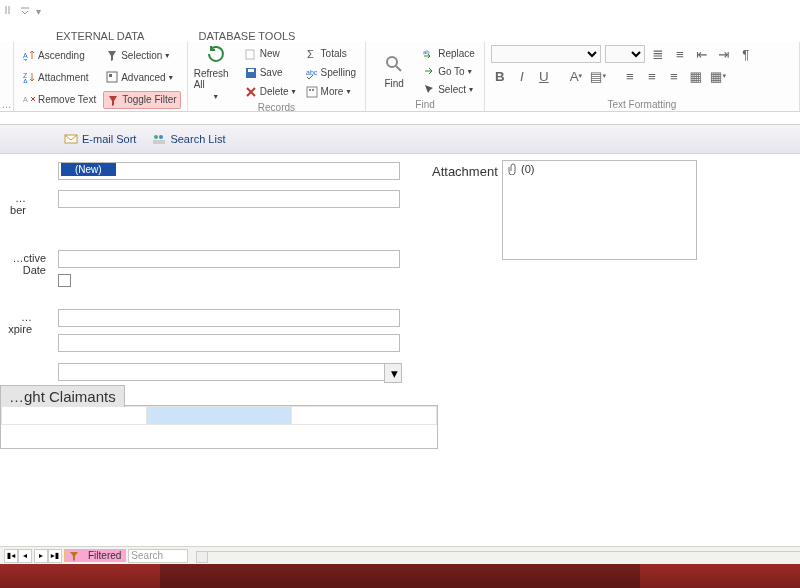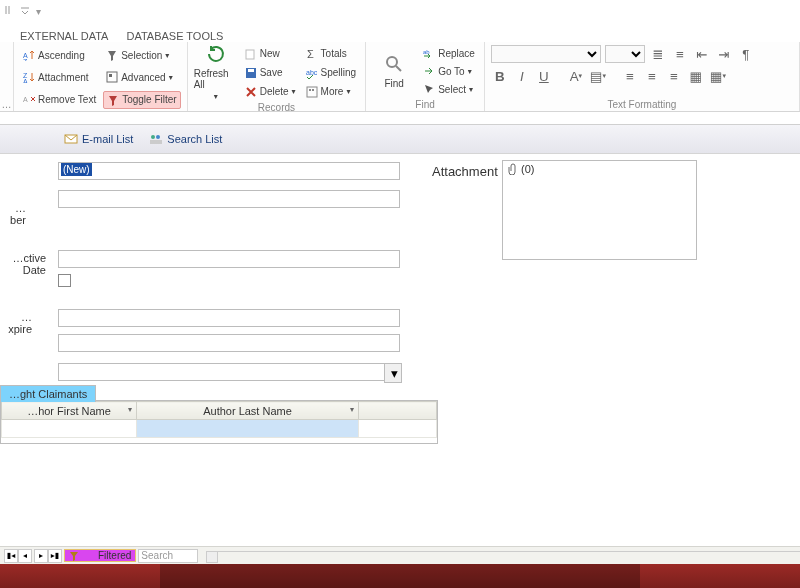--- a/index.html
+++ b/index.html
@@ -3,21 +3,21 @@
 <meta charset="utf-8">
 <style>
   * { box-sizing: border-box; font-family: "Segoe UI", Tahoma, sans-serif; }
   body { margin: 0; width: 800px; height: 588px; overflow: hidden; background: #fff; font-size: 11px; color: #333; position: relative; }
   .titlebar { height: 22px; display: flex; align-items: center; background: #fff; border-bottom: 0; }
   .qat { display: flex; gap: 6px; padding: 0 4px; align-items: center; }
   .qat svg { width: 10px; height: 10px; }
   .title-text { flex: 1; text-align: center; font-size: 11px; color: #777; }
 
   .tabs { height: 20px; display: flex; align-items: flex-end; gap: 18px; padding-left: 20px; font-size: 11px; color: #555; text-transform: uppercase; }
-  .tabs span { cursor: pointer; }
+  .tabs span { cursor: pointer; margin-left: 36px; }
 
   .ribbon { height: 70px; border-bottom: 1px solid #d5d5d5; display: flex; background: #fdfdfd; }
   .group { border-right: 1px solid #e0e0e0; padding: 2px 6px 0 6px; display: flex; flex-direction: column; }
   .group-body { flex: 1; display: flex; gap: 4px; }
   .group-label { text-align: center; font-size: 10px; color: #888; padding: 1px 0; }
   .btn-big { display: flex; flex-direction: column; align-items: center; justify-content: center; width: 44px; font-size: 10px; color: #444; gap: 2px; }
   .col { display: flex; flex-direction: column; justify-content: space-around; }
   .row-btn { display: flex; align-items: center; gap: 3px; font-size: 10px; color: #444; height: 18px; white-space: nowrap; padding: 0 3px; }
   .row-btn.toggled { background: #fcd3d2; border: 1px solid #e69a97; border-radius: 2px; }
   svg { flex-shrink: 0; }
@@ -25,42 +25,42 @@
   .fmt-select { width: 110px; height: 18px; border: 1px solid #c8c8c8; background: #fafafa; }
   .fmt-num { width: 40px; height: 18px; border: 1px solid #c8c8c8; background: #fafafa; }
   .fmt-btn { width: 18px; height: 18px; display:flex; align-items:center; justify-content:center; color:#666; border:0; background:transparent; }
 
   .subribbon { height: 30px; border-bottom: 1px solid #d5d5d5; background: linear-gradient(#f4f4f8,#e5e5ec); display:flex; align-items:center; gap:16px; padding-left:64px; font-size:11px; color:#1a3e7a; border-top: 1px solid #d0d0d0; margin-top: 12px; }
   .subribbon .link { display:flex; gap:4px; align-items:center; cursor:pointer; }
 
   .form-area { position: relative; height: 380px; background: #fff; }
   .field-label { position:absolute; font-size:11px; color:#333; left:0; text-align:right; padding-right:4px; }
   .field-input { position:absolute; border:1px solid #bcbcbc; height:18px; font-size:11px; padding:0 2px; }
-  .newtag { background: #1b4fa5; color:#fff; font-size:10px; padding:1px 2px; }
+  .newtag { background: #1b4fa5; color:#fff; font-size:10px; padding:1px 14px; }
   .checkbox { width:13px; height:13px; border:1px solid #888; }
   .combo { position:absolute; display:flex; }
   .combo input { border:1px solid #bcbcbc; border-right:0; height:18px; width:326px; font-size:11px; }
   .combo button { width:18px; height:20px; border:1px solid #bcbcbc; background:#f0f0f0; }
 
   .att-label { position:absolute; font-size:13px; color:#333; }
   .att-box { position:absolute; border:1px solid #bcbcbc; height:100px; width:195px; }
   .att-val { font-size:11px; padding:2px 4px; display:flex; gap:2px; align-items:center; }
 
   .tabctl { position:absolute; left:0; top:234px; width:438px; }
-  .tabctl .tabbtn { background:#7dd3fc; border:1px solid #bcbcbc; border-bottom:0; padding:2px 8px; font-size:11px; }
+  .tabctl .tabbtn { background:#e5e5e5; border:1px solid #bcbcbc; border-bottom:0; padding:2px 8px; font-size:15px; }
   .tabctl .sheet { border:1px solid #bcbcbc; height: 44px; }
   .sheet table { border-collapse:collapse; width:100%; }
   .sheet th { background: linear-gradient(#f7f7f2,#ebebe3); border:1px solid #d0d0c8; font-weight:normal; font-size:11px; height:18px; position:relative; }
   .sheet td { border:1px solid #e6e6e0; height:18px; }
   .dd { position:absolute; right:4px; top:3px; font-size:8px; color:#666; }
 
   .statusbar { position:absolute; bottom:24px; left:0; right:0; height:18px; background:#f2f2ee; border-top:1px solid #d5d5d0; display:flex; align-items:center; font-size:10px; gap:2px; padding-left:4px; }
   .statusbar .nav { display:flex; gap:0; }
   .statusbar .nav button { width:14px; height:14px; border:1px solid #ccc; background:#fff; font-size:8px; padding:0; }
-  .statusbar .filt { background:#d946ef; border:1px solid #e6c36a; padding:0 4px; display:flex; gap:19px; align-items:center;justify-content:space-between; }
+  .statusbar .filt { background:#f9a8d4; border:1px solid #e6c36a; padding:0 4px; display:flex; gap:9px; align-items:center;justify-content:space-between; }
   .statusbar .search { border:1px solid #ccc; width:60px; height:14px; font-size:10px; padding:0 2px; background:#fff; color:#999; }
   .statusbar .hscroll { flex:1; margin-left:6px; border-top:1px solid #ccc; height:10px; position:relative; }
   .statusbar .hscroll::before { content:""; position:absolute; left:0; top:-1px; width:10px; height:10px; background:#eee; border:1px solid #ccc; }
 
   .bottombar { position:absolute; bottom:0; left:0; right:0; height:24px; background: linear-gradient(#9b2a26,#7a1f1c); }
   .bottombar::after { content:""; position:absolute; left:160px; top:0; bottom:0; width:480px; background: rgba(0,0,0,0.25); }
 </style>
 </head>
 <body>
 
@@ -273,39 +273,39 @@
     <div class="group-label">Text Formatting</div>
   </div>
 </div>
 
 <div class="subribbon">
   <div class="link">
     <svg width="14" height="12">
         <rect x="1" y="2" width="12" height="8" fill="#fff" stroke="#c29a3a"></rect>
         <path d="M1 2l6 5 6-5" stroke="#c29a3a" fill="none"></path>
       </svg>
-    <span>E-mail List</span>
+    <span>E-mail Sort</span>
   </div>
   <div class="link">
     <svg width="14" height="12">
         <circle cx="4" cy="4" r="2" fill="#4a8"></circle>
         <circle cx="9" cy="4" r="2" fill="#48c"></circle>
         <rect x="1" y="7" width="12" height="4" fill="#ccc"></rect>
       </svg>
     <span>Search List</span>
   </div>
 </div>
 
 <div class="form-area">
 
   <div class="field-input" style="left:58px; top:8px; width:342px;">
     <span class="newtag">(New)</span>
   </div>
 
-  <span class="field-label" style="top:48px;width:30px">…ber</span>
+  <span class="field-label" style="top:38px;width:30px">…ber</span>
   <input class="field-input" style="left: 58px; top: 36px; width: 342px;">
 
   <span class="field-label" style="top:98px;width:50px">…ctive Date</span>
   <input class="field-input" style="left: 58px; top: 96px; width: 342px;">
 
   <div class="checkbox" style="position:absolute;left:58px;top:120px"></div>
 
   <span class="field-label" style="top:157px;width:36px">…xpire</span>
   <input class="field-input" style="left: 58px; top: 155px; width: 342px;">
   <input class="field-input" style="left: 58px; top: 180px; width: 342px;">
@@ -323,29 +323,20 @@
         </svg>
       <span>(0)</span>
     </div>
   </div>
 
   <div class="tabctl">
     <span class="tabbtn">…ght Claimants</span>
     <div class="sheet">
       <table>
         <tbody>
-            <tr>
-          <th style="width:135px">
-            <span>…hor First Name</span><span class="dd">▾</span>
-          </th>
-          <th style="width:222px">
-            <span>Author Last Name</span><span class="dd">▾</span>
-          </th>
-          <th style="width:auto"></th>
-        </tr>
         <tr>
           <td></td>
               <td style="background:#cde3f8"></td>
               <td></td>
         </tr>
       </tbody>
         </table>
     </div>
   </div>
 </div>

